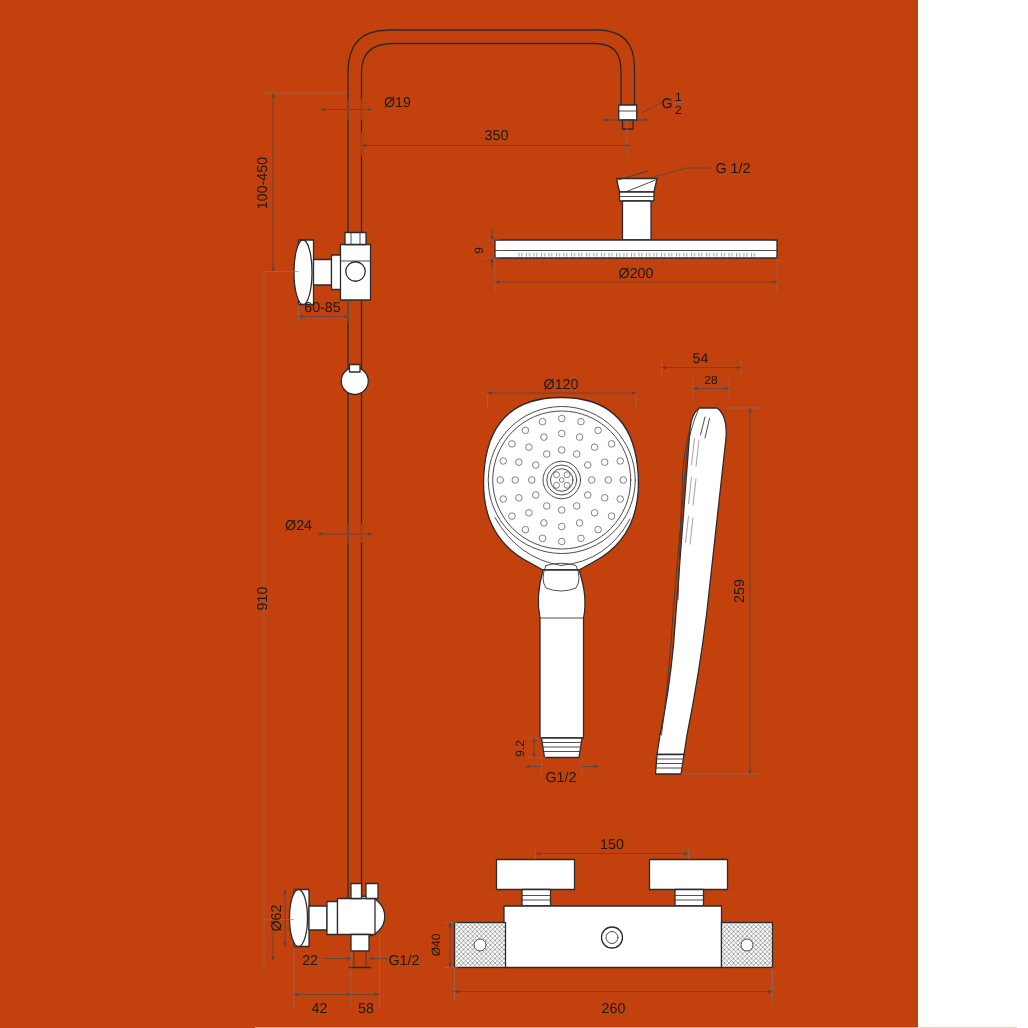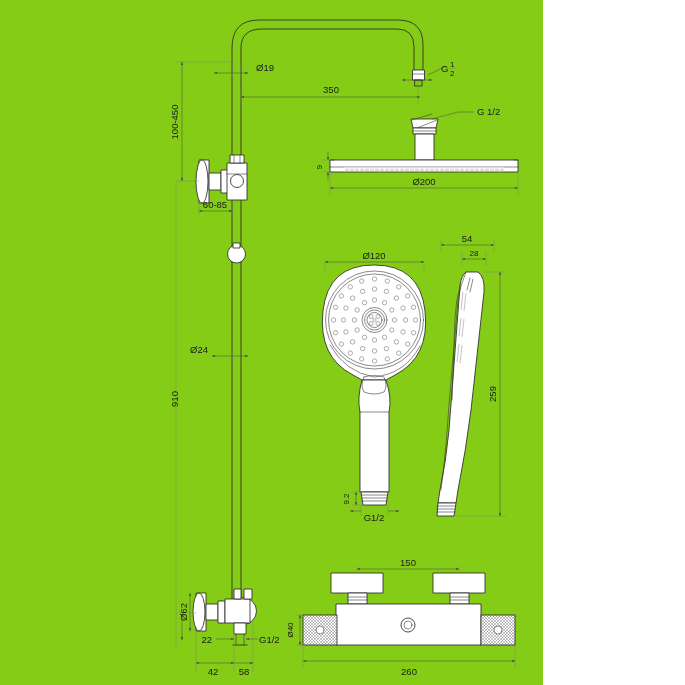--- a/index.html
+++ b/index.html
@@ -5,23 +5,23 @@
   html, body {
     margin: 0;
     padding: 0;
     background: #ffffff;
   }
   body {
     font-family: "Liberation Sans", sans-serif;
   }
   #sheet {
     position: relative;
-    width: 543px;
+    width: 612px;
     height: 685px;
-    background: #84cc16;
+    background: #c2410c;
     overflow: hidden;
   }
   #sheet svg {
     position: absolute;
     top: 0;
     left: 0;
   }
   .dimtext {
     font-family: "Liberation Sans", sans-serif;
     font-size: 9.5px;

